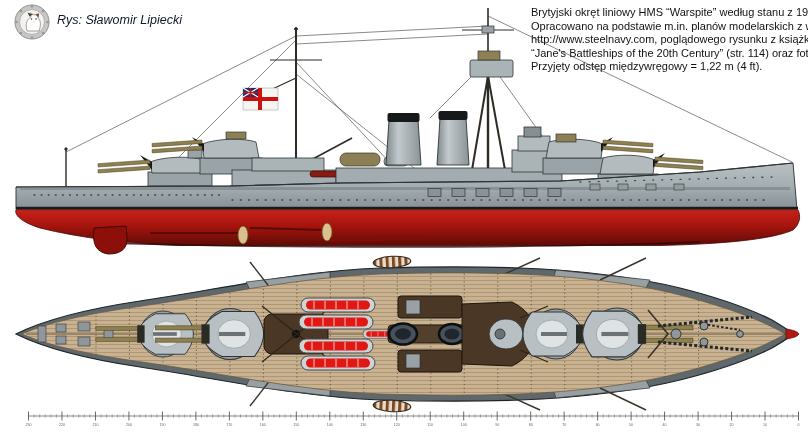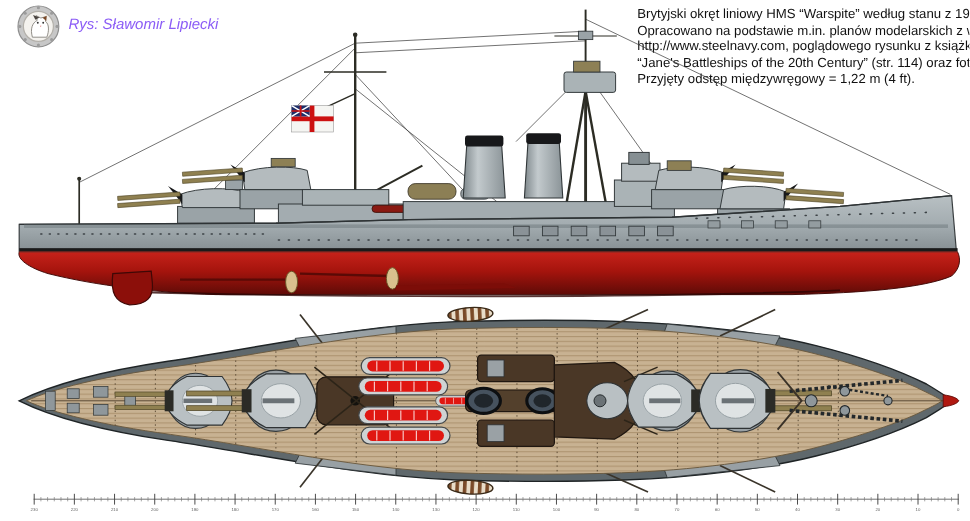--- a/index.html
+++ b/index.html
@@ -1,18 +1,18 @@
 <!DOCTYPE html>
 <html><head>
 <meta charset="utf-8">
 <style>
   html,body{margin:0;padding:0;background:#ffffff;}
   #canvas{position:relative;width:808px;height:434px;background:#ffffff;overflow:hidden;
           font-family:"Liberation Sans",sans-serif;}
-  #credit{position:absolute;left:57px;top:13px;font-style:italic;font-size:12.5px;color:#8b5cf6;}
+  #credit{position:absolute;left:57px;top:13px;font-style:italic;font-size:12.5px;color:#0f172a;}
   #desc{position:absolute;left:531px;top:6px;width:276px;font-size:11px;line-height:13.5px;color:#111;}
   #desc div{white-space:nowrap;}
   svg{position:absolute;left:0;top:0;}
   .rl{font-size:3.6px;fill:#666;text-anchor:middle;font-family:"Liberation Sans",sans-serif;}
 </style>
 </head>
 <body>
 
 <div id="canvas">
 

